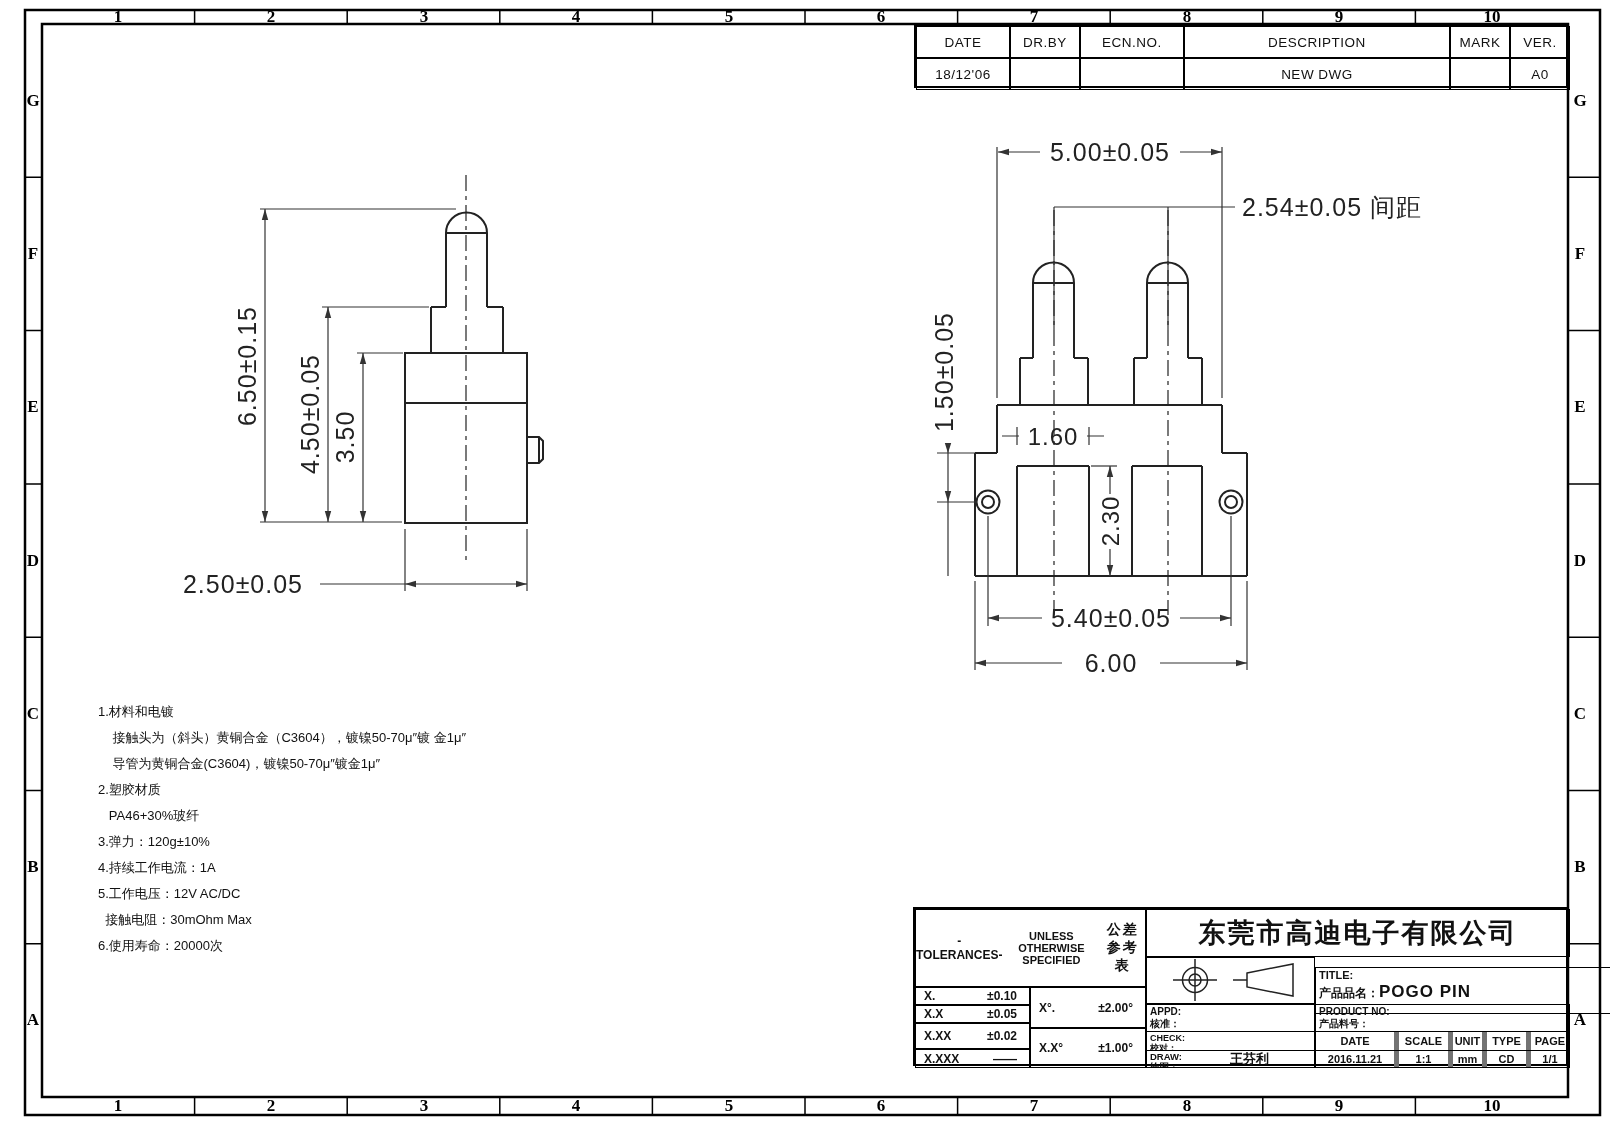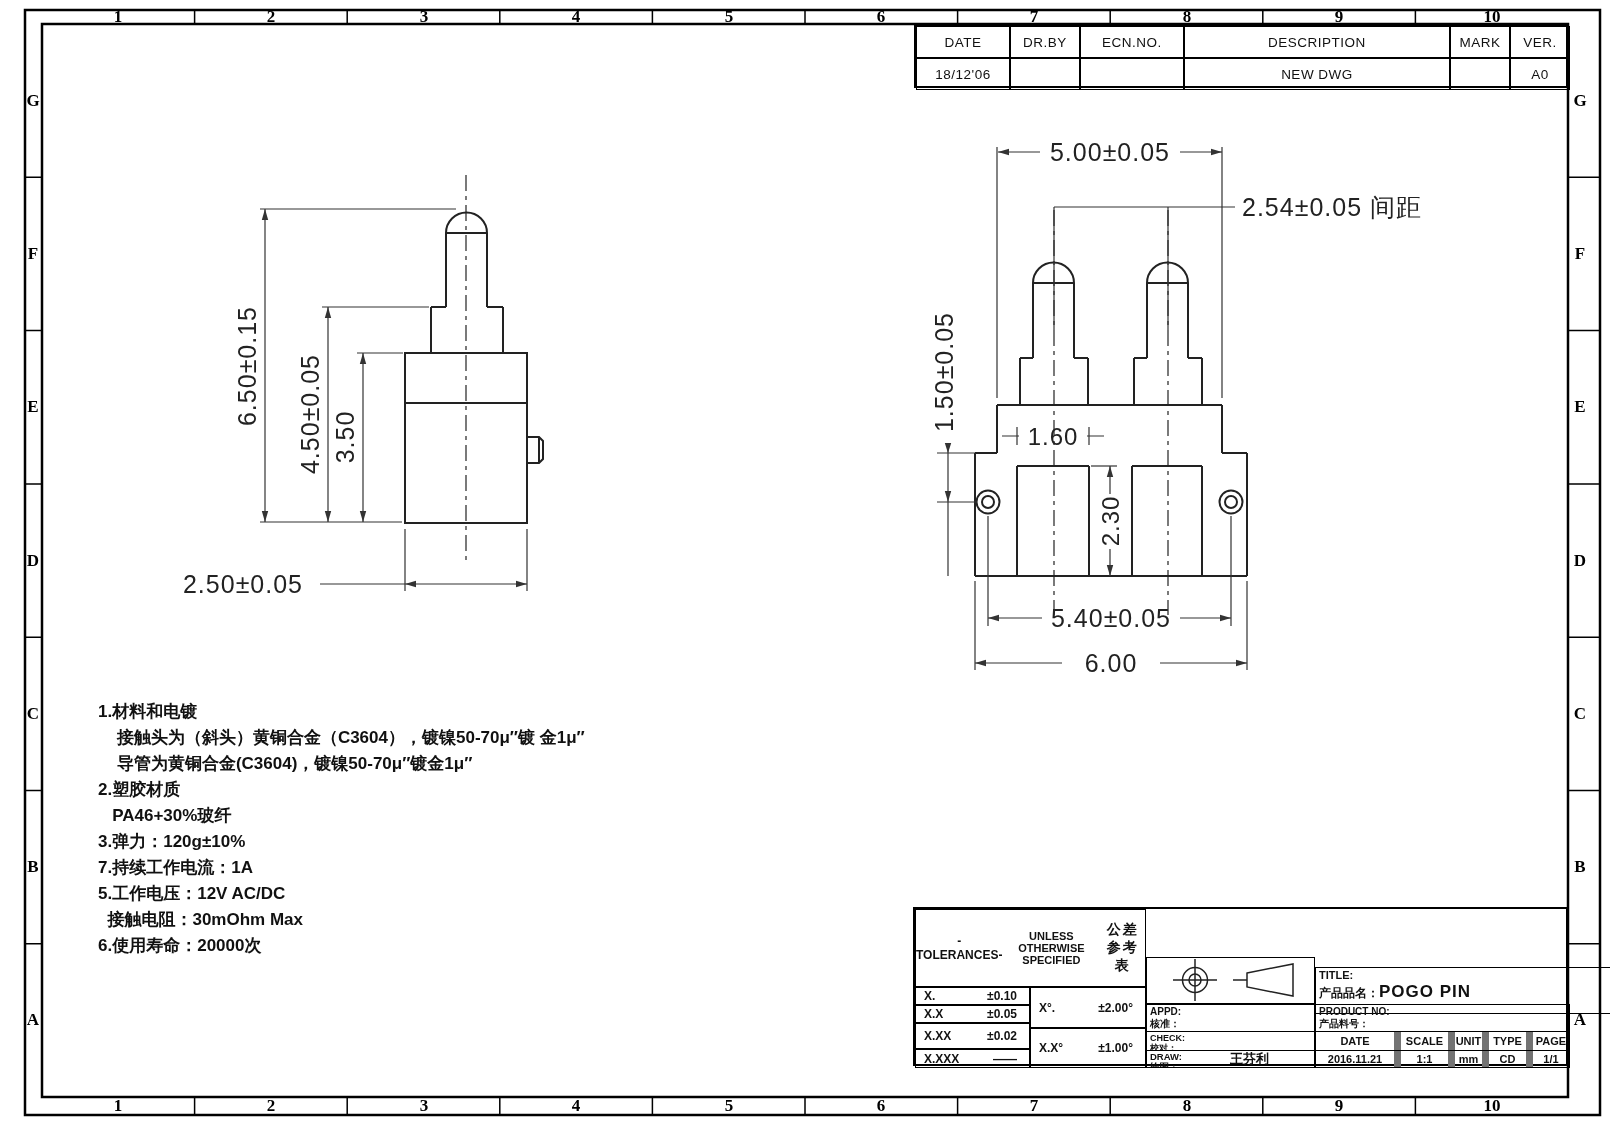--- a/index.html
+++ b/index.html
@@ -7,41 +7,41 @@
   #sheet-svg{position:absolute;left:0;top:0;z-index:1;}
   .ruler-label{position:absolute;transform:translate(-50%,-50%);font-family:"Liberation Serif","DejaVu Serif",serif;font-weight:bold;font-size:17px;z-index:2;color:#000;}
   
   #rev-table{position:absolute;left:914px;top:24px;width:654px;height:64px;display:grid;
     grid-template-columns:94px 70px 104px 266px 60px 60px;grid-template-rows:32px 32px;
     border:2px solid #000;box-sizing:border-box;z-index:3;background:#fff;}
   #rev-table .cell{border:1px solid #000;display:flex;align-items:center;justify-content:center;
     font-size:13.5px;letter-spacing:.5px;box-sizing:border-box;}
   
   #notes{position:absolute;left:98px;top:699px;z-index:3;}
-  #notes .note-line{white-space:pre;font-size:17px;line-height:26px;font-weight:bold;
+  #notes .note-line{white-space:pre;font-size:13px;line-height:26px;font-weight:normal;
     font-family:"Liberation Sans","DejaVu Sans",sans-serif;}
   
   #title-block{position:absolute;left:913px;top:907px;width:655px;height:159px;border:2px solid #000;
     box-sizing:border-box;z-index:3;background:#fff;}
   .tb-cell{position:absolute;border:1px solid #000;box-sizing:border-box;overflow:hidden;}
   .tol-head{display:flex;flex-direction:row;align-items:center;justify-content:space-evenly;text-align:center;}
   .tol-head .t1{font-weight:bold;font-size:12px;}
   .tol-head .t2{font-weight:bold;font-size:11px;}
   .tol-head .t3{font-weight:bold;font-size:14px;letter-spacing:2px;}
   .tol-row{display:flex;align-items:center;justify-content:space-between;padding:0 12px 0 8px;
     font-weight:bold;font-size:12px;}
   .company{display:flex;align-items:center;justify-content:center;font-size:27px;font-weight:600;letter-spacing:2px;}
   .two-line{padding:1px 3px;font-weight:bold;line-height:1.15;}
   .two-line .en{font-size:10px;}
   .two-line .cn{font-size:10px;}
   .title-cell .en{font-size:11px;font-weight:bold;}
   .title-cell .cn{font-size:12px;font-weight:bold;}
   .title-cell .pn{font-size:17px;font-weight:bold;letter-spacing:1px;text-align:center;}
   .mini-grid{display:grid;grid-template-rows:100%;}
-  .mini-grid .mcell{border-left:7px solid #737373;display:flex;align-items:center;justify-content:center;
+  .mini-grid .mcell{border-left:5px solid #737373;display:flex;align-items:center;justify-content:center;
     font-weight:bold;font-size:11px;box-sizing:border-box;}
   .mini-grid .mcell:first-child{border-left:none;}
   .draw-cell{display:flex;align-items:stretch;}
   .draw-cell .lbl{padding:1px 3px;font-weight:bold;font-size:9.5px;line-height:1.1;}
   .draw-cell .who{flex:1;display:flex;align-items:center;justify-content:center;font-size:13px;font-weight:bold;}
   
   .dim-text{font-family:"Liberation Sans","DejaVu Sans",sans-serif;fill:#222;letter-spacing:1px;}
 </style>
 </head>
 <body>
@@ -206,21 +206,21 @@
   <div class="cell">A0</div>
 </div>
 
 <div id="notes">
   <div class="note-line">1.材料和电镀</div>
   <div class="note-line">    接触头为（斜头）黄铜合金（C3604），镀镍50-70μ″镀 金1μ″</div>
   <div class="note-line">    导管为黄铜合金(C3604)，镀镍50-70μ″镀金1μ″</div>
   <div class="note-line">2.塑胶材质</div>
   <div class="note-line">   PA46+30%玻纤</div>
   <div class="note-line">3.弹力：120g±10%</div>
-  <div class="note-line">7.持续工作电流：1A</div>
+  <div class="note-line">4.持续工作电流：1A</div>
   <div class="note-line">5.工作电压：12V AC/DC</div>
   <div class="note-line">  接触电阻：30mOhm Max</div>
   <div class="note-line">6.使用寿命：20000次</div>
 </div>
 
 <div id="title-block">
 
   <div class="tb-cell tol-head" style="left:0;top:0;width:231px;height:78px">
     <div class="t1">-TOLERANCES-</div>
     <div class="t2">UNLESS OTHERWISE SPECIFIED</div>
@@ -246,20 +246,21 @@
 
   <div class="tb-cell tol-row" style="left:115px;top:78px;width:116px;height:41px">
     <span>X°.</span>
     <span>±2.00°</span>
   </div>
   <div class="tb-cell tol-row" style="left:115px;top:119px;width:116px;height:40px">
     <span>X.X°</span>
     <span>±1.00°</span>
   </div>
 
+  <div class="tb-cell company" style="left:231px;top:0;width:424px;height:48px">东莞市高迪电子有限公司</div>
 
   <div class="tb-cell" style="left:231px;top:48px;width:169px;height:47px">
     <svg width="167" height="45" viewBox="0 0 167 45">
       <g stroke="#222" stroke-width="1.5" fill="none">
         <circle cx="48" cy="22" r="12.5"></circle>
           <circle cx="48" cy="22" r="6"></circle>
         <path d="M26,22 H70 M48,1 V43"></path>
         <polygon points="100,15 146,6 146,38 100,29"></polygon>
         <path d="M86,22 H100"></path>
       </g>

